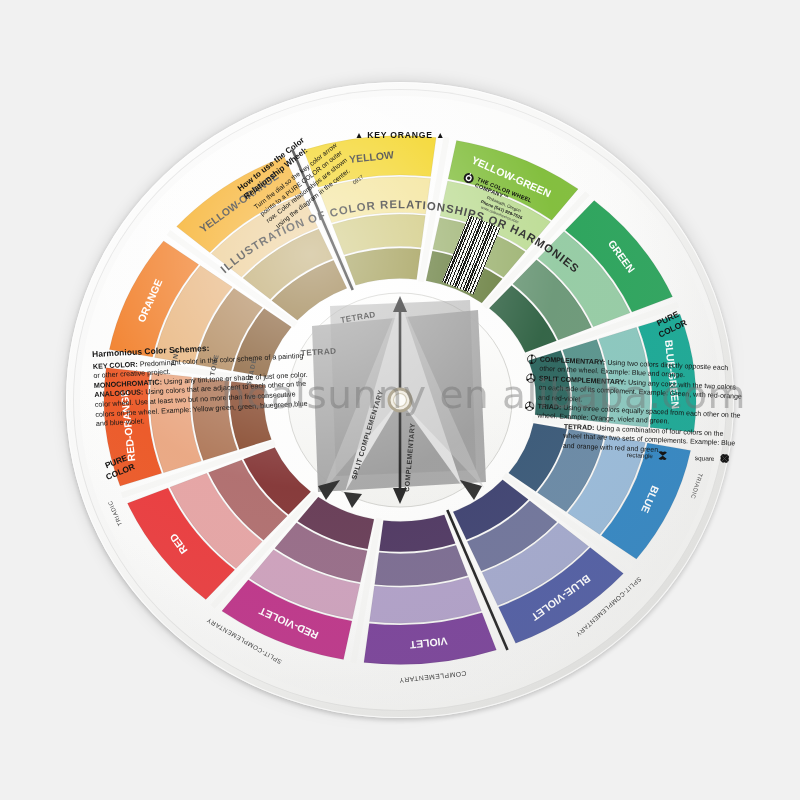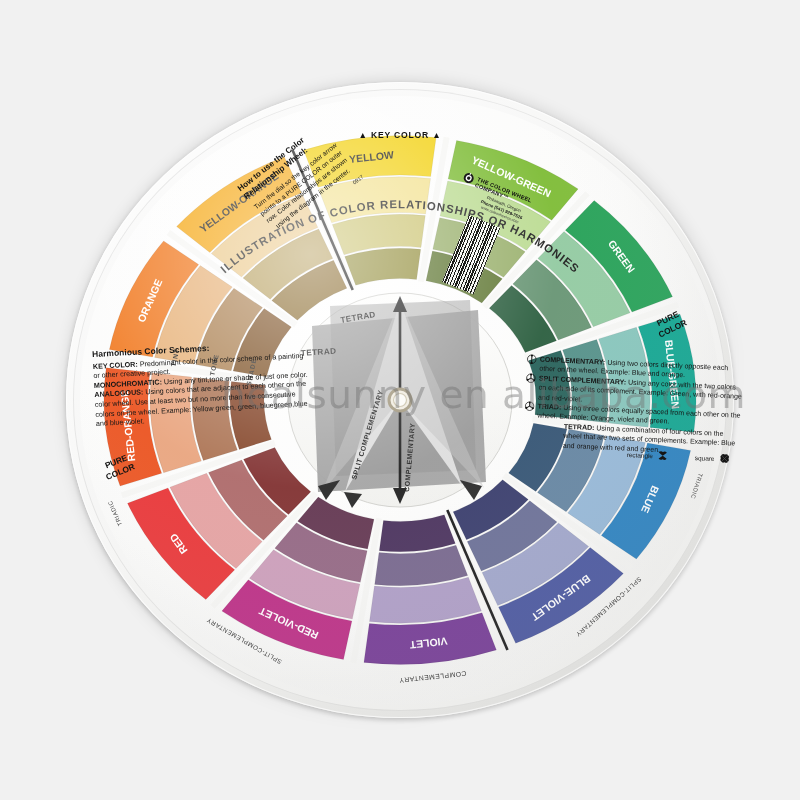--- a/index.html
+++ b/index.html
@@ -396,21 +396,21 @@
         <text x="175.0" y="357.3" text-anchor="middle" dominant-baseline="central" font-size="6.6" font-weight="bold" letter-spacing="1" fill="#1b1b1b" font-family="&quot;Liberation Sans&quot;, sans-serif" transform="rotate(282.0 175.0 357.3)">TINT</text>
         <text x="214.2" y="364.7" text-anchor="middle" dominant-baseline="central" font-size="6.6" font-weight="bold" letter-spacing="1" fill="#1b1b1b" font-family="&quot;Liberation Sans&quot;, sans-serif" transform="rotate(282.0 214.2 364.7)">TONE</text>
         <text x="251.3" y="371.8" text-anchor="middle" dominant-baseline="central" font-size="6.6" font-weight="bold" letter-spacing="1" fill="#1b1b1b" font-family="&quot;Liberation Sans&quot;, sans-serif" transform="rotate(282.0 251.3 371.8)">SHADE</text>
       </g>
 
     <ellipse cx="400" cy="400" rx="320" ry="304" fill="url(#gloss)" pointer-events="none"></ellipse>
   </svg>
 
   <div class="lbl-abs" style="left:336px;top:130px;width:128px;font-size:8.6px;letter-spacing:.8px;">
     <span>▲</span>
-    <span>KEY COLOR</span>
+    <span>KEY ORANGE</span>
     <span>▲</span>
   </div>
 
   <div class="lbl-abs" style="left:655px;top:313px;font-size:8.4px;line-height:10.5px;transform:rotate(-26deg);">
     <div>PURE</div>
     <div>COLOR</div>
   </div>
   <div class="lbl-abs" style="left:103px;top:456px;font-size:8.4px;line-height:10.5px;transform:rotate(-22deg);">
     <div>PURE</div>
     <div>COLOR</div>

